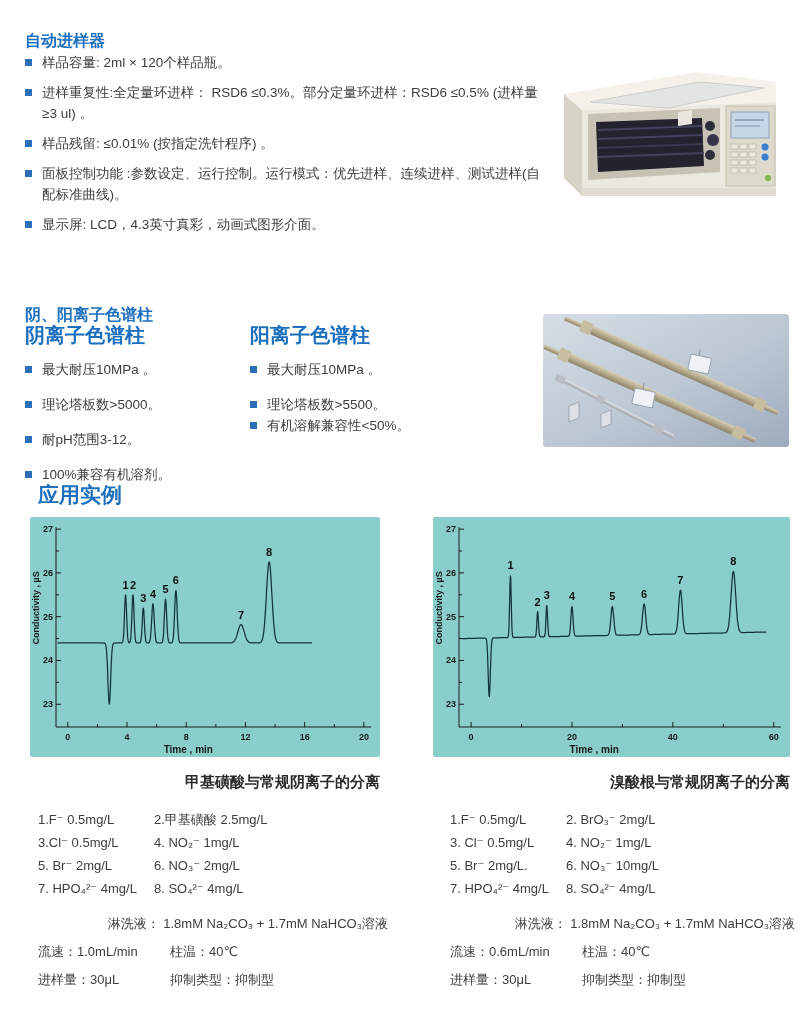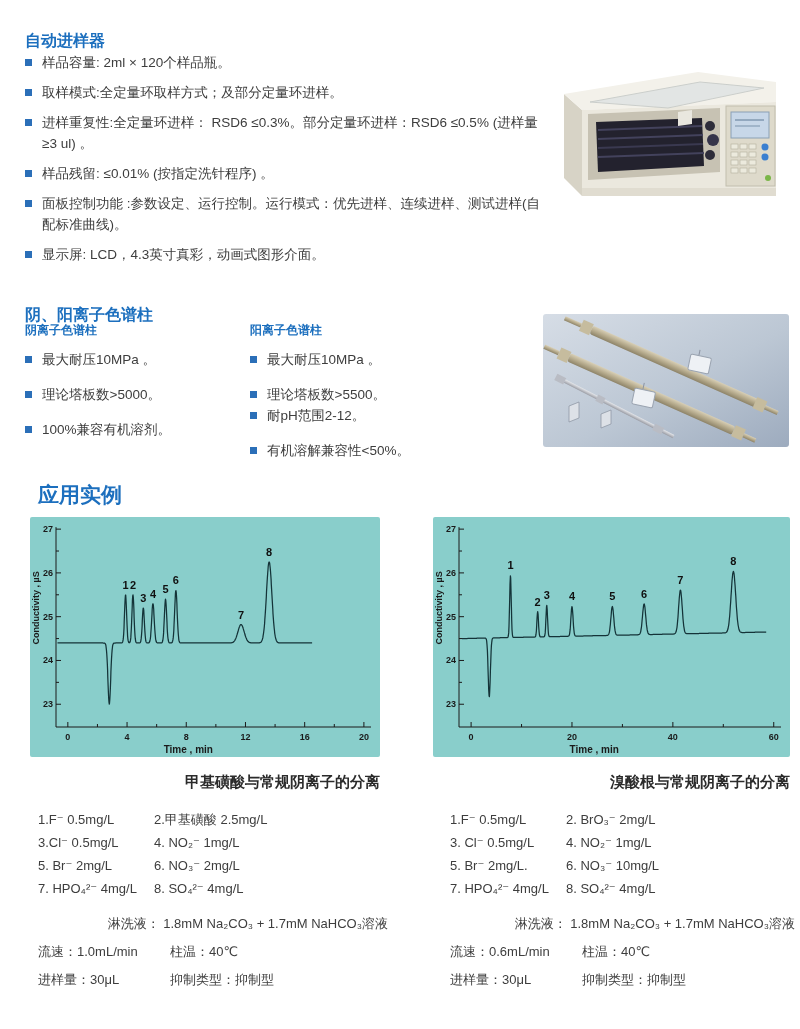--- a/index.html
+++ b/index.html
@@ -5,40 +5,39 @@
   html,body{margin:0;padding:0;background:#fff;}
   .page{
     position:relative;width:800px;height:1029px;background:#fff;overflow:hidden;
     font-family:"Liberation Sans","DejaVu Sans",sans-serif;color:var(--text,#3d3d3d);
   }
   .sec-title{position:absolute;left:25px;font-size:16px;font-weight:bold;color:var(--accent,#1c6fbe);}
   .big-title{position:absolute;left:38px;font-size:21px;font-weight:bold;color:var(--accent,#1c6fbe);}
   ul.specs{position:absolute;list-style:none;margin:0;padding:0;}
   ul.specs li{position:relative;padding-left:17px;font-size:13.5px;line-height:21px;margin-bottom:9px;}
   .sq{position:absolute;left:0;top:7px;width:7px;height:7px;background:var(--bullet,#2b6fb8);}
-  .subhead{font-size:12px;font-weight:bold;color:var(--accent,#1c6fbe);margin:0 0 10px 0;}
+  .subhead{font-size:20px;font-weight:bold;color:var(--accent,#1c6fbe);margin:0 0 10px 0;}
   .photo{position:absolute;}
   .chart-box{position:absolute;width:350px;height:240px;border-radius:2px;overflow:hidden;}
   svg text{font-family:"Liberation Sans","DejaVu Sans",sans-serif;}
   .caption{position:absolute;text-align:right;font-size:15px;font-weight:bold;color:var(--caption,#2b2b2b);}
   .ion-grid{position:absolute;display:grid;grid-template-columns:108px auto;grid-row-gap:12px;font-size:13px;line-height:15px;gap:8px;}
   .cond{position:absolute;font-size:13px;line-height:15px;}
   .cond .row{margin-bottom:13px;display:grid;grid-template-columns:132px auto;}
   .cond .row.single{display:block;text-align:right;}
 </style>
 </head>
 <body>
 
 <div class="page">
 
   <h2 class="sec-title" style="top:18px;">自动进样器</h2>
 
   <ul class="specs" style="left:25px;top:52px;width:522px;">
     <li><span class="sq"></span><span>样品容量: 2ml × 120个样品瓶。</span></li>
-    <li><span class="sq"></span><span>取样模式:全定量环取样方式；及部分定量环进样。</span></li>
     <li><span class="sq"></span><span>进样重复性:全定量环进样： RSD6 ≤0.3%。部分定量环进样：RSD6 ≤0.5% (进样量≥3 ul) 。</span></li>
     <li><span class="sq"></span><span>样品残留: ≤0.01% (按指定洗针程序) 。</span></li>
     <li><span class="sq"></span><span>面板控制功能 :参数设定、运行控制。运行模式：优先进样、连续进样、测试进样(自配标准曲线)。</span></li>
     <li><span class="sq"></span><span>显示屏: LCD，4.3英寸真彩，动画式图形介面。</span></li>
   </ul>
 
   <div class="photo" style="left:550px;top:60px;width:240px;height:146px;">
     <svg width="240" height="146" viewBox="0 0 240 146">
       <rect width="240" height="146" fill="#ffffff"></rect>
       <polygon points="14,34 32,50 32,136 14,118" fill="#d7d3c6"></polygon>
@@ -81,30 +80,30 @@
     </svg>
   </div>
 
   <h2 class="sec-title" style="top:292px;">阴、阳离子色谱柱</h2>
 
   <div style="position:absolute;left:25px;top:322px;width:215px;">
     <div class="subhead">阴离子色谱柱</div>
     <ul class="specs" style="position:static;">
       <li style="margin-bottom:14px;"><span class="sq"></span><span>最大耐压10MPa 。</span></li>
       <li style="margin-bottom:14px;"><span class="sq"></span><span>理论塔板数&gt;5000。</span></li>
+      <li style="margin-bottom:14px;"><span class="sq"></span><span>耐pH范围3-12。</span></li>
       <li style="margin-bottom:14px;"><span class="sq"></span><span>100%兼容有机溶剂。</span></li>
     </ul>
   </div>
 
   <div style="position:absolute;left:250px;top:322px;width:235px;">
     <div class="subhead">阳离子色谱柱</div>
     <ul class="specs" style="position:static;">
       <li style="margin-bottom:14px;"><span class="sq"></span><span>最大耐压10MPa 。</span></li>
       <li style="margin-bottom:0;"><span class="sq"></span><span>理论塔板数&gt;5500。</span></li>
-      <li style="margin-bottom:14px;"><span class="sq"></span><span>耐pH范围2-12。</span></li>
       <li style="margin-bottom:14px;"><span class="sq"></span><span>有机溶解兼容性&lt;50%。</span></li>
     </ul>
   </div>
 
   <div class="photo" style="left:543px;top:314px;width:246px;height:133px;">
     <svg width="246" height="133" viewBox="0 0 246 133">
       <defs>
         <linearGradient id="pbg" x1="0" y1="0" x2="1" y2="1">
           <stop offset="0" stop-color="#d6dde6"></stop>
             <stop offset="0.55" stop-color="#bcc7d4"></stop>

